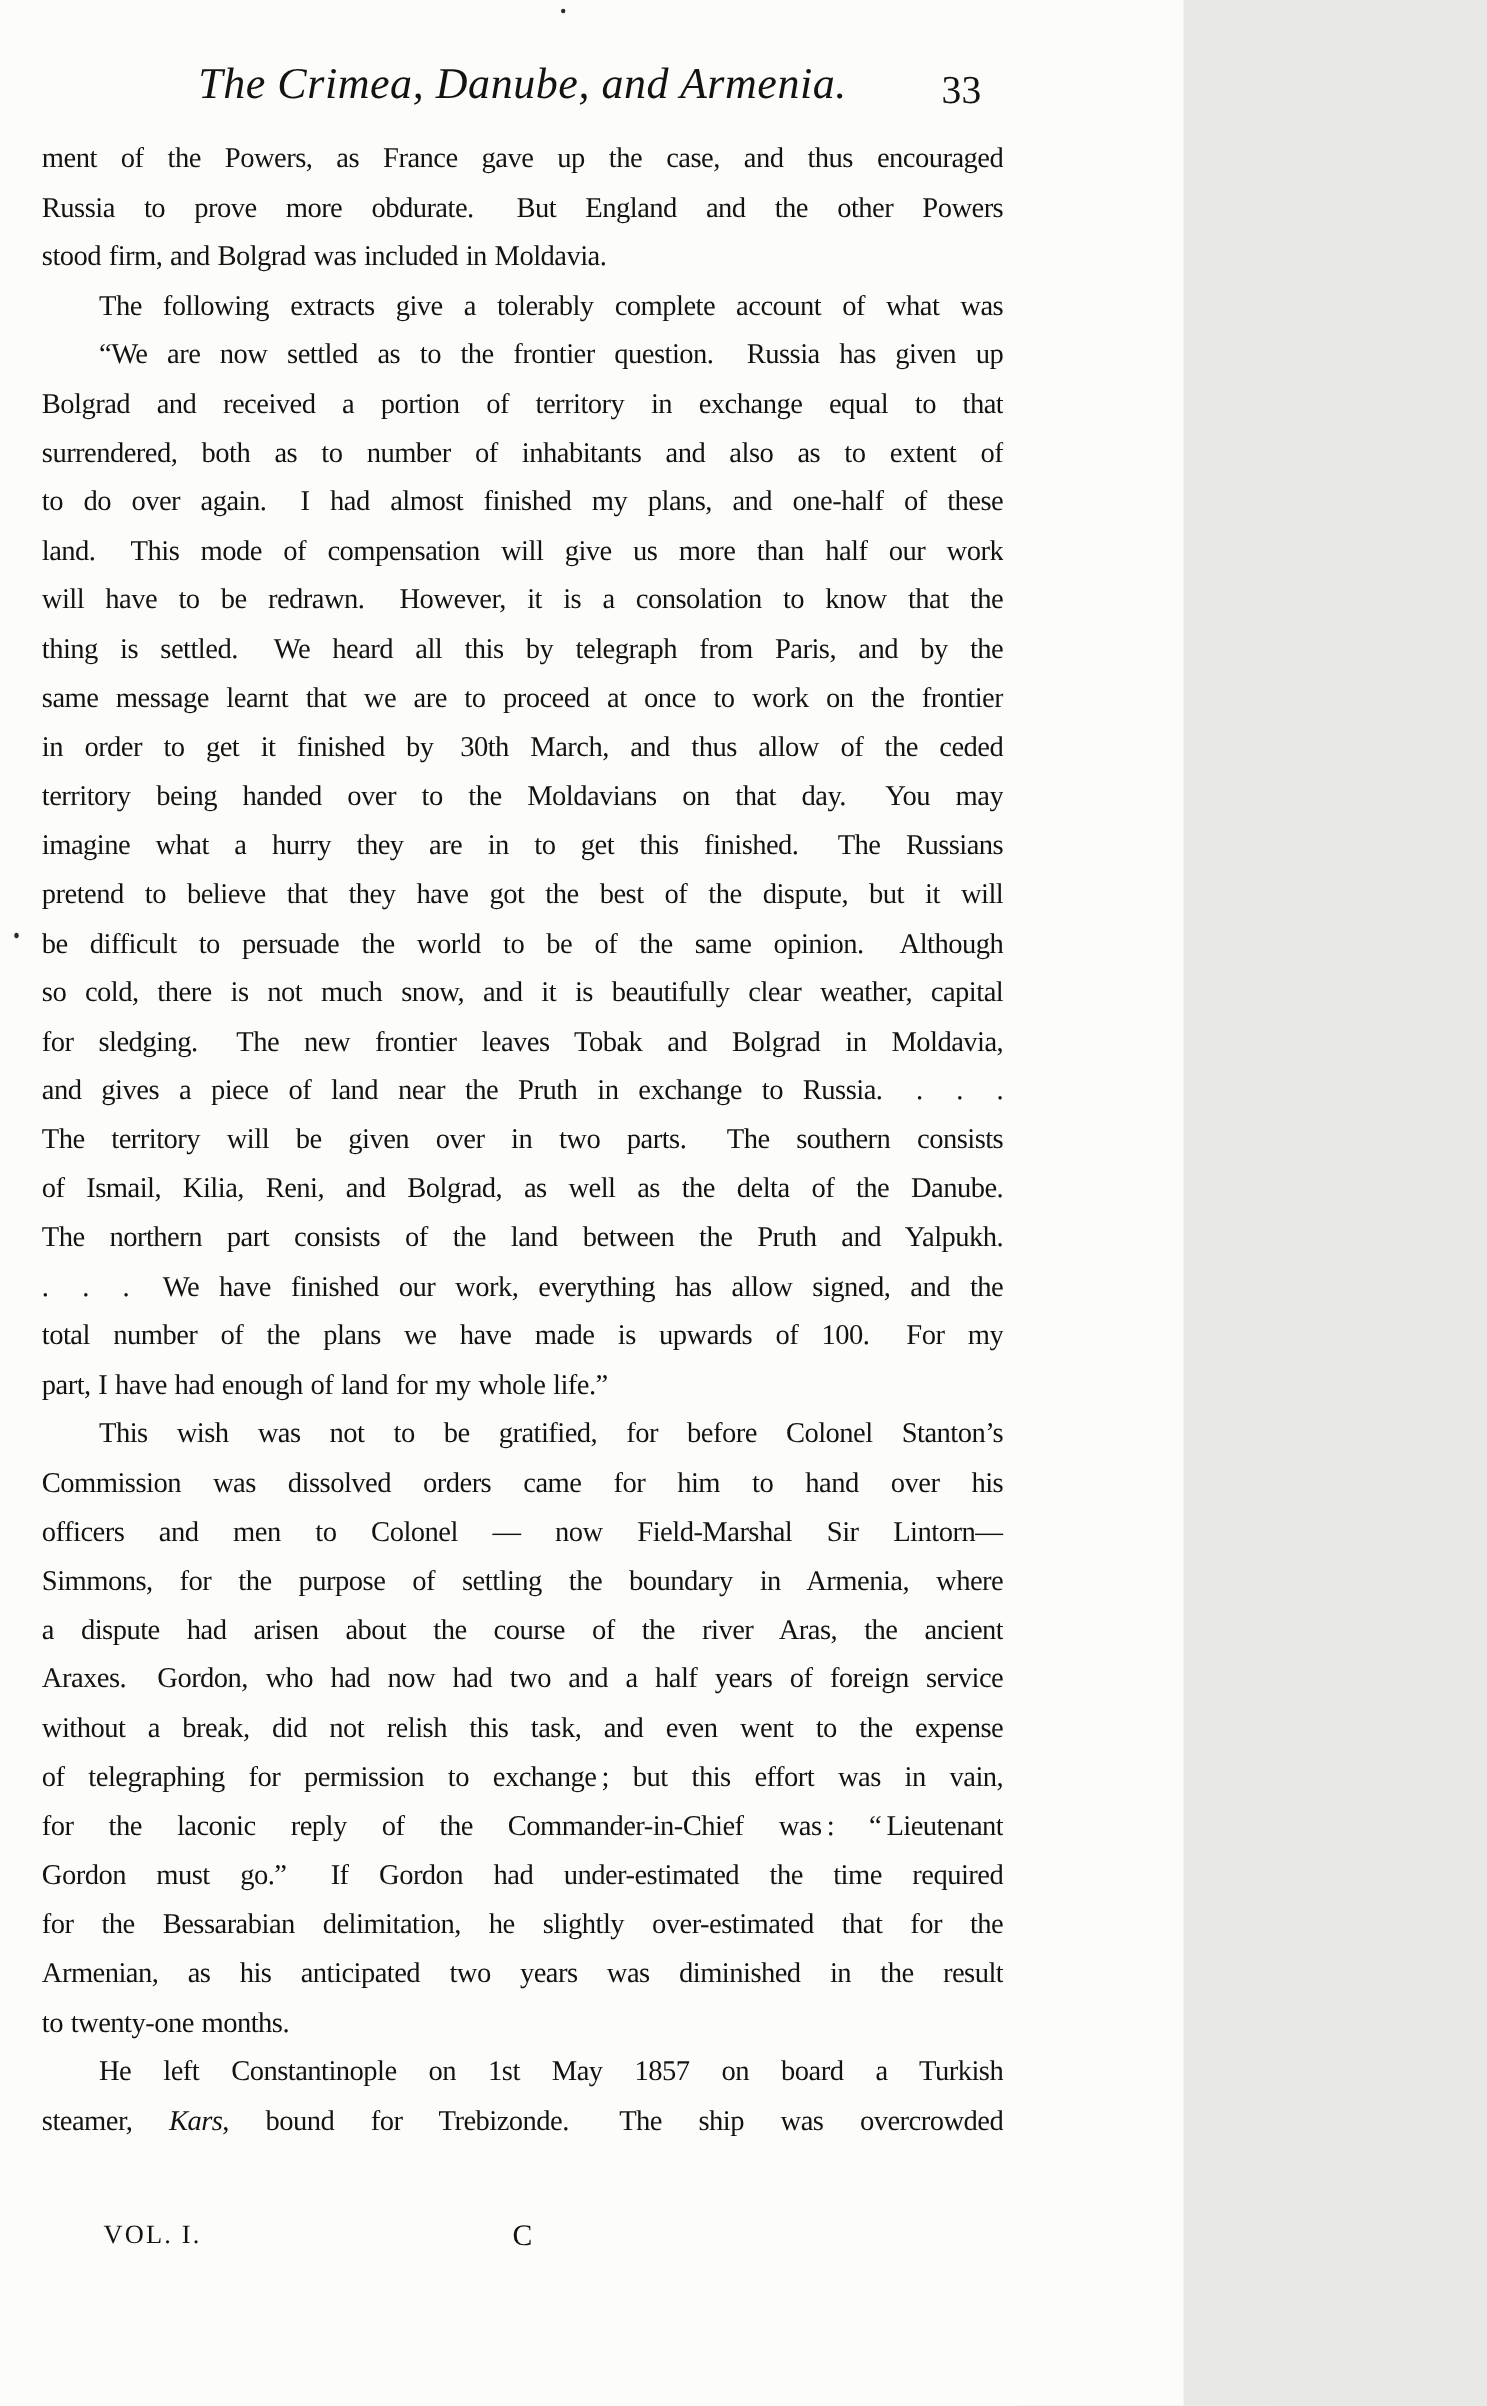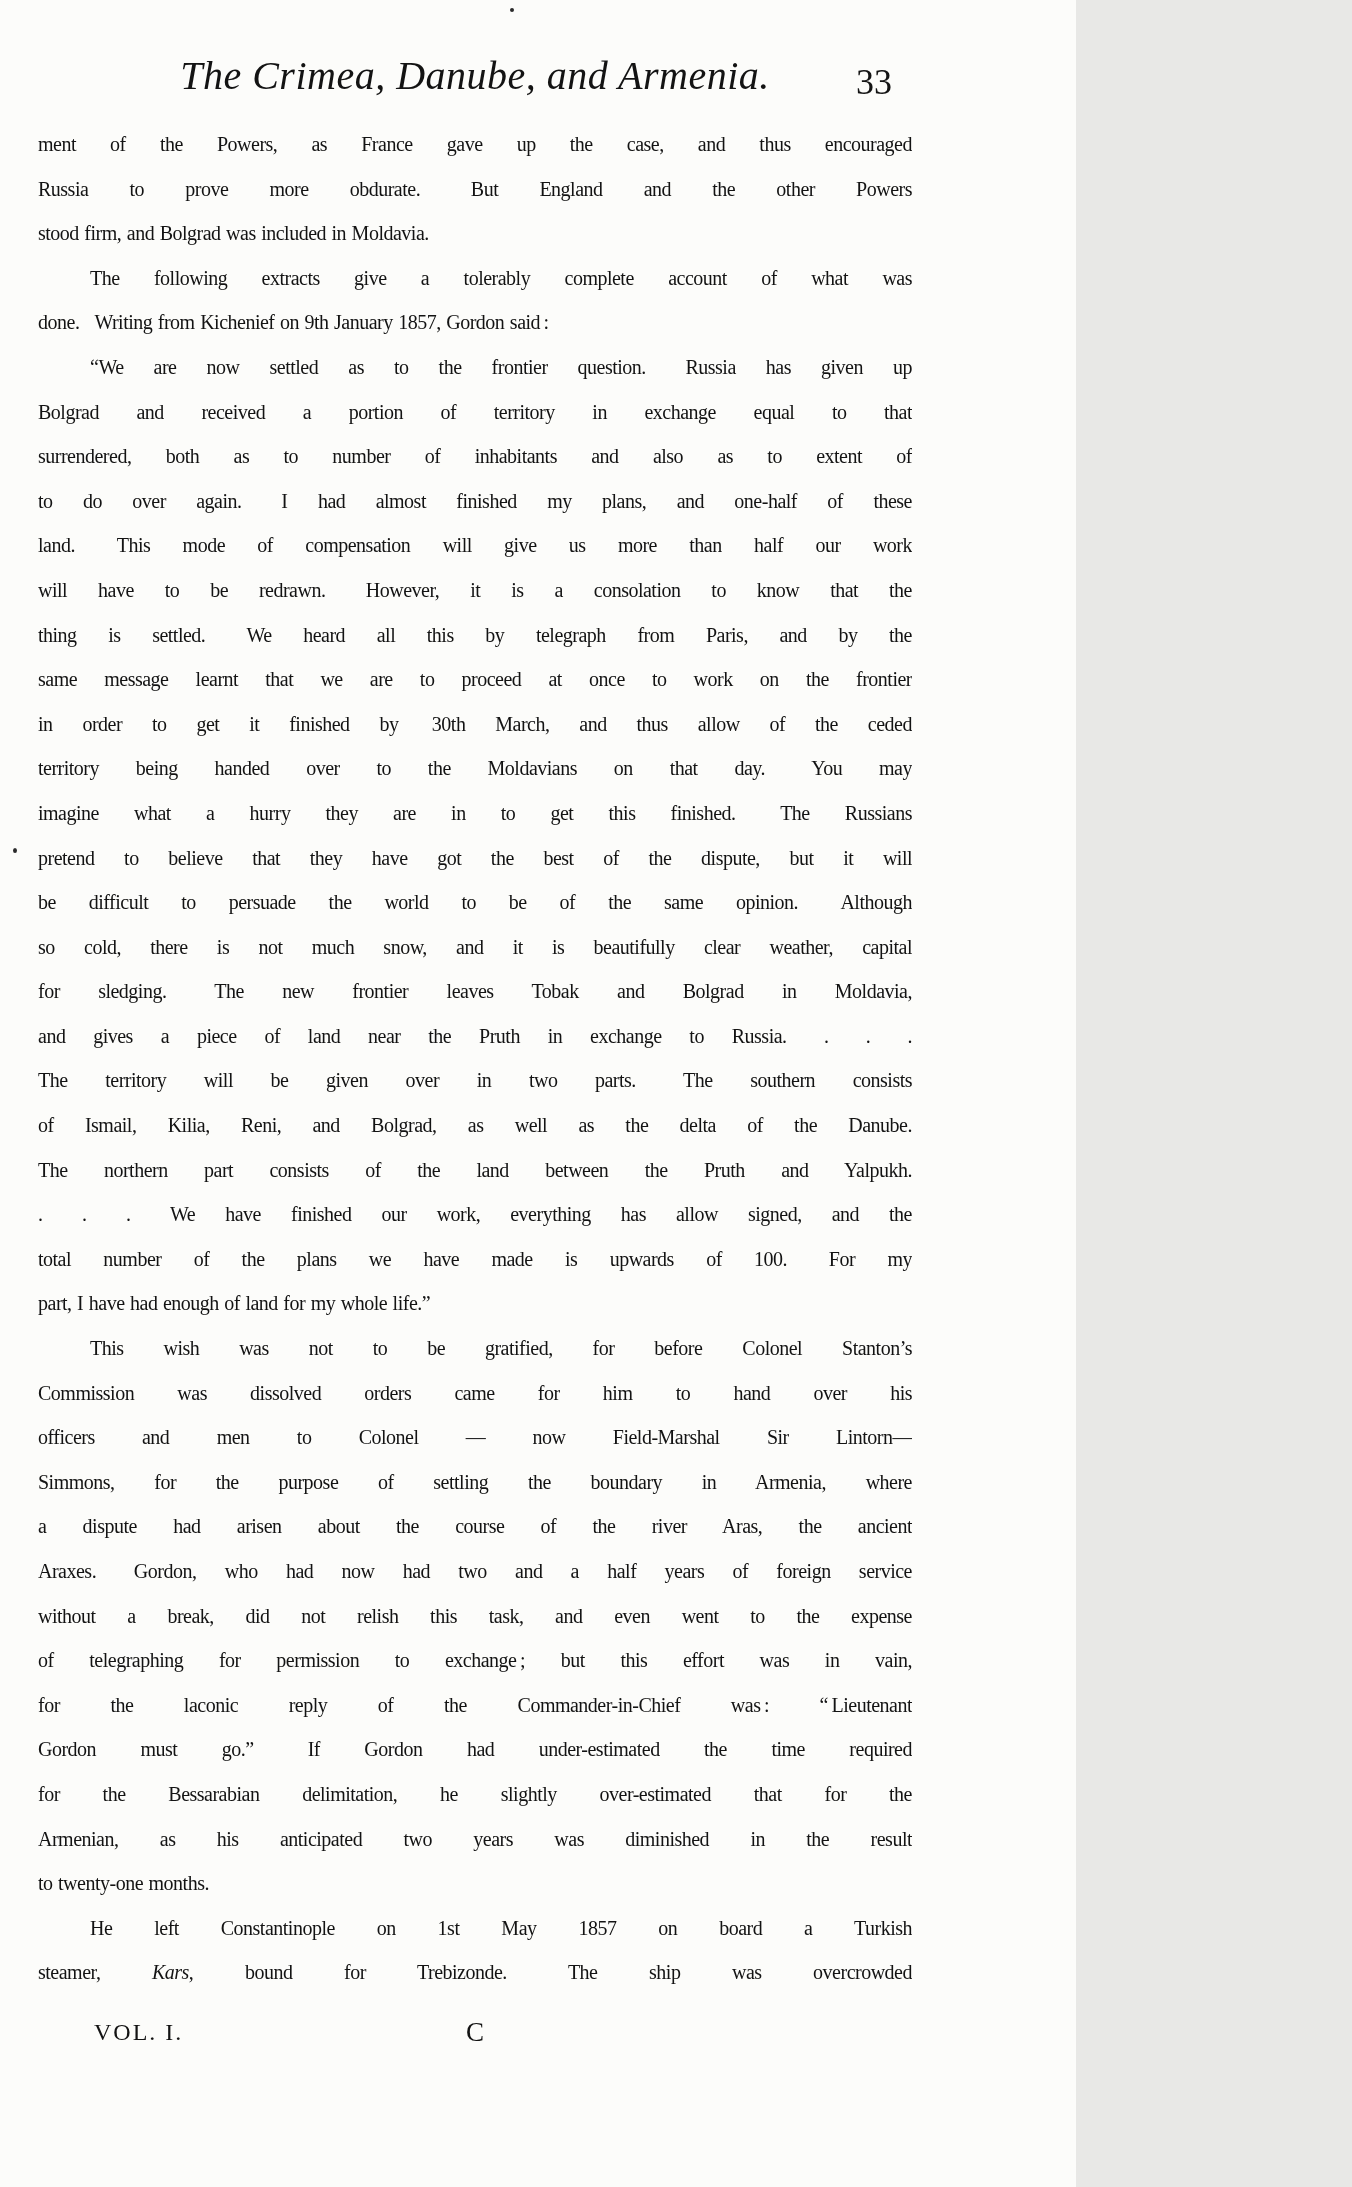--- a/index.html
+++ b/index.html
@@ -37,21 +37,21 @@
   }
   .lines {
     position: absolute;
     left: 38px;
     top: 122px;
     width: 874px;
   }
   .line {
     height: 44.6px;
     line-height: 44.6px;
-    font-size: 20px;
+    font-size: 26px;
     letter-spacing: -0.5px;
     overflow: hidden;
     text-align: justify;
     text-justify: inter-word;
     word-spacing: 1px;
   }
   .line.just { text-align-last: justify; }
   .line.nojust { text-align-last: left; }
   .line.indent { padding-left: 52px; }
   .footer {
@@ -79,21 +79,20 @@
   <div class="header">
     <span class="title">The Crimea, Danube, and Armenia.</span>
     <span class="pgnum">33</span>
   </div>
 
   <div class="lines">
       <div class="line just"><span>ment of the Powers, as France gave up the case, and thus encouraged</span></div>
       <div class="line just"><span>Russia to prove more obdurate.  But England and the other Powers</span></div>
       <div class="line nojust"><span>stood firm, and Bolgrad was included in Moldavia.</span></div>
       <div class="line indent just"><span>The following extracts give a tolerably complete account of what was</span></div>
-      <div class="line nojust"><span>done.  Writing from Kichenief on 9th January 1857, Gordon said :</span></div>
       <div class="line indent just"><span>“We are now settled as to the frontier question.  Russia has given up</span></div>
       <div class="line just"><span>Bolgrad and received a portion of territory in exchange equal to that</span></div>
       <div class="line just"><span>surrendered, both as to number of inhabitants and also as to extent of</span></div>
       <div class="line just"><span>to do over again.  I had almost finished my plans, and one-half of these</span></div>
       <div class="line just"><span>land.  This mode of compensation will give us more than half our work</span></div>
       <div class="line just"><span>will have to be redrawn.  However, it is a consolation to know that the</span></div>
       <div class="line just"><span>thing is settled.  We heard all this by telegraph from Paris, and by the</span></div>
       <div class="line just"><span>same message learnt that we are to proceed at once to work on the frontier</span></div>
       <div class="line just"><span>in order to get it finished by  30th March, and thus allow of the ceded</span></div>
       <div class="line just"><span>territory being handed over to the Moldavians on that day.  You may</span></div>

